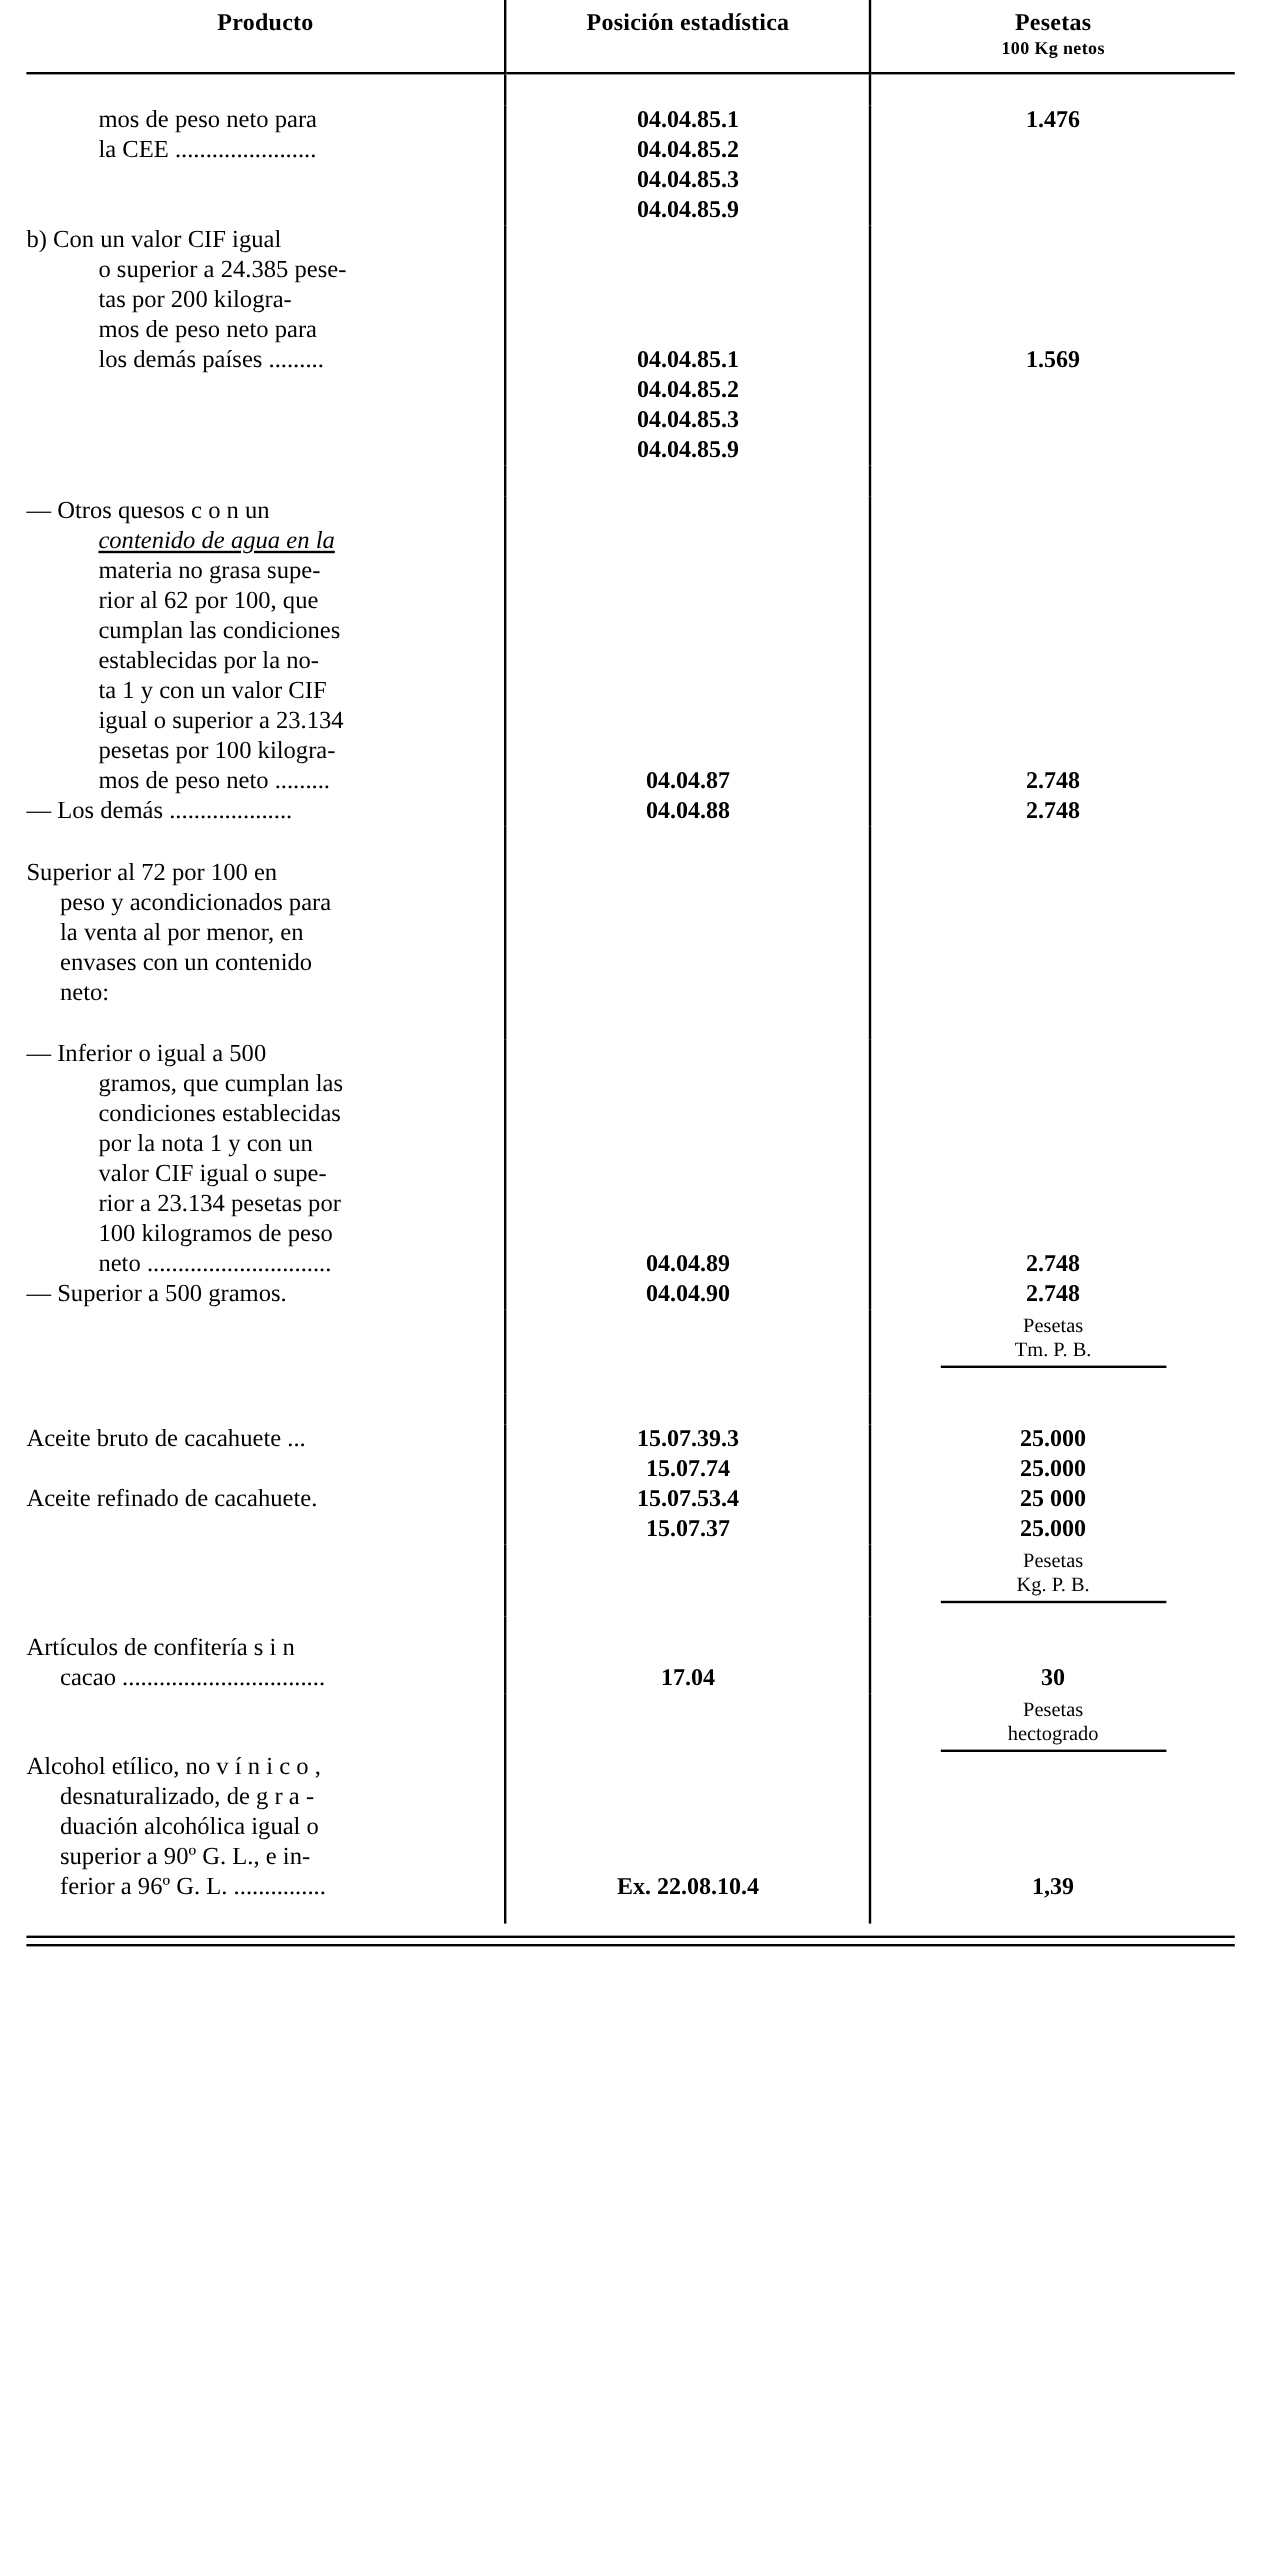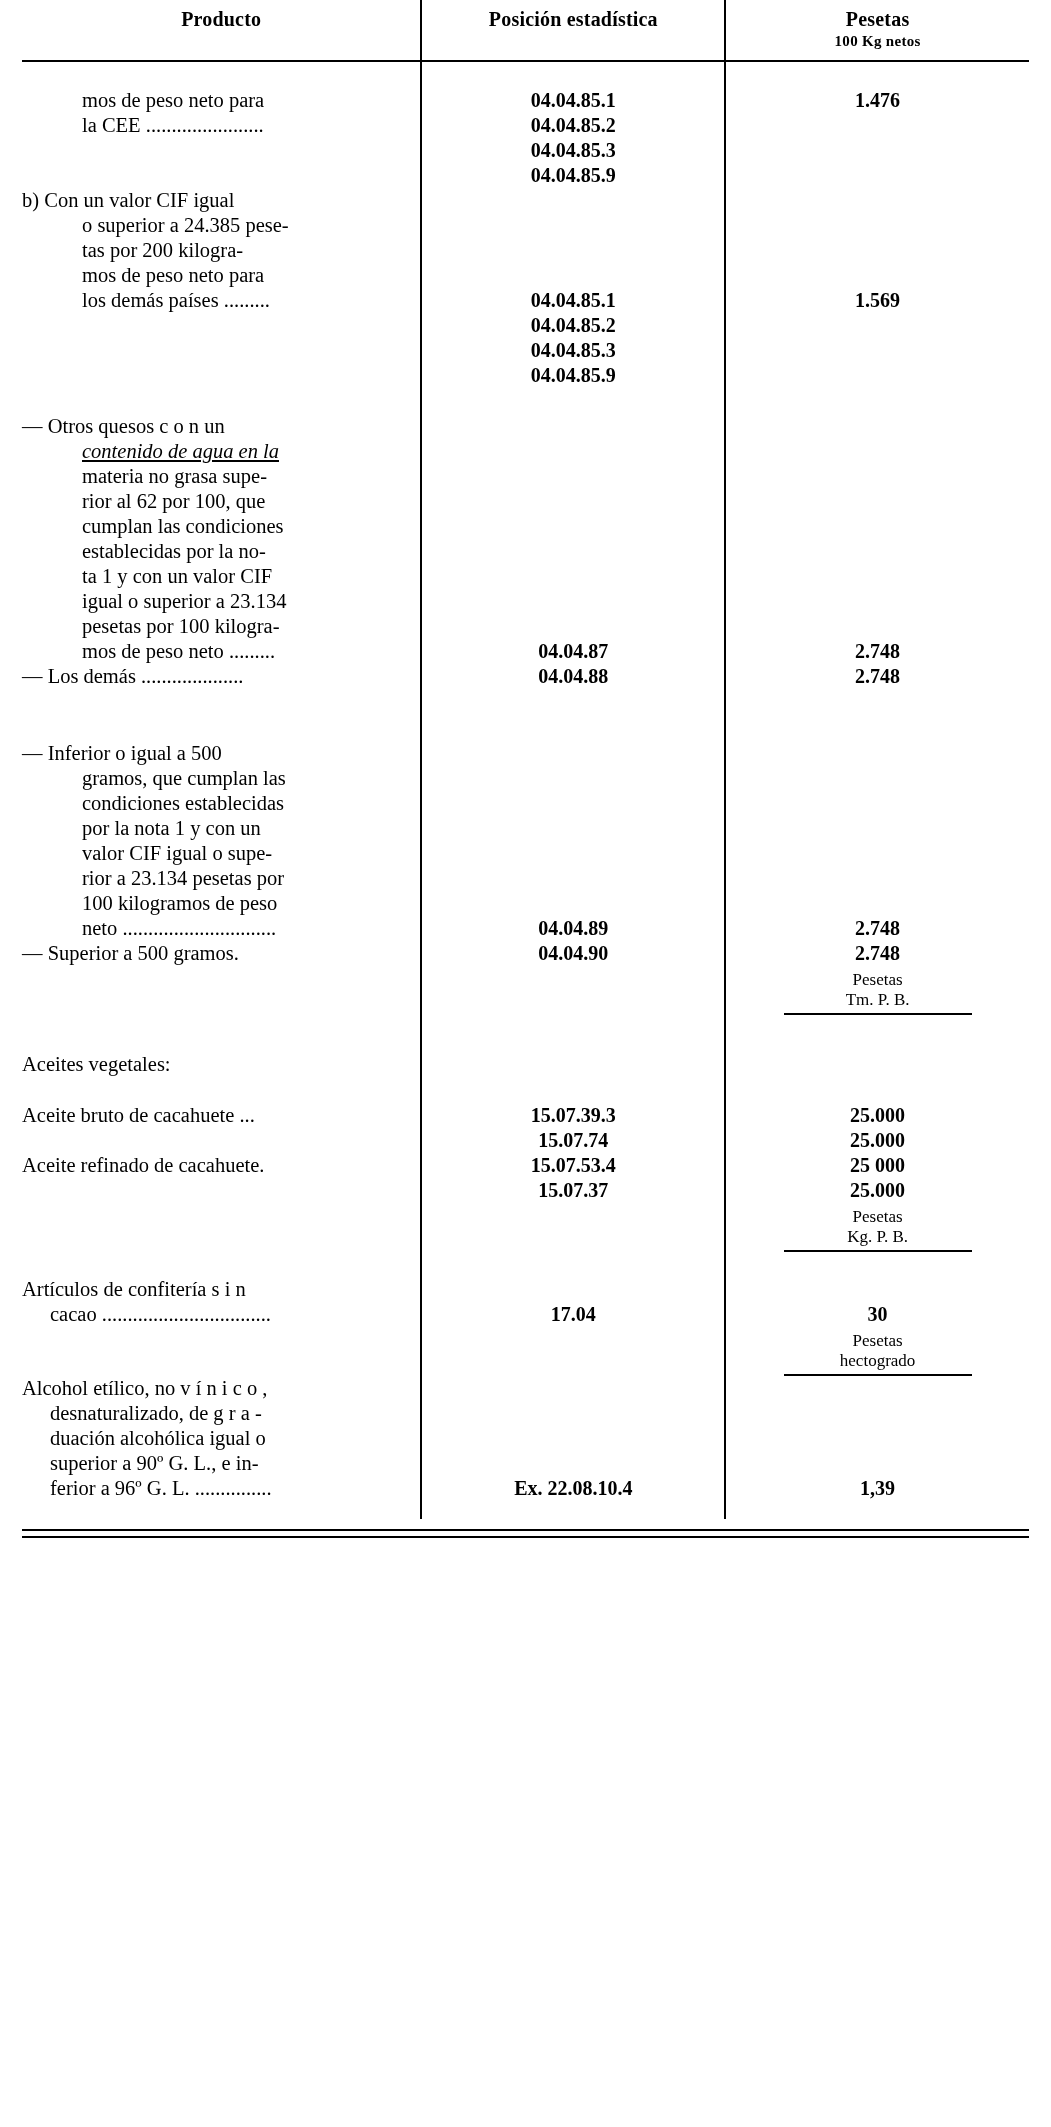--- a/index.html
+++ b/index.html
@@ -202,20 +202,31 @@
         <div>2.748</div>
       </td>
     </tr>
 
     <tr class="spacer-row">
       <td></td>
       <td class="vline-l vline-r"></td>
       <td></td>
     </tr>
 
+    <tr>
+      <td class="prod">
+        <div class="blk noind">Superior al  72  por  100  en</div>
+        <div class="blk ind1" style="padding-left:28px">peso y acondicionados para</div>
+        <div class="blk ind1" style="padding-left:28px">la venta al por menor, en</div>
+        <div class="blk ind1" style="padding-left:28px">envases  con  un  contenido</div>
+        <div class="blk ind1" style="padding-left:28px">neto:</div>
+      </td>
+      <td class="vline-l vline-r"></td>
+      <td></td>
+    </tr>
 
     <tr class="spacer-row">
       <td></td>
       <td class="vline-l vline-r"></td>
       <td></td>
     </tr>
 
     <tr>
       <td class="prod">
         <div class="blk ind-hang">—  Inferior  o  igual  a  500</div>
@@ -241,25 +252,20 @@
     <tr>
       <td style="height:70px"></td>
       <td class="vline-l vline-r"></td>
       <td class="unit-head">
         <div>Pesetas</div>
         <div>Tm.  P.  B.</div>
         <div class="unit-rule"></div>
       </td>
     </tr>
 
-    <tr>
-      <td class="prod" style="padding-top:16px">Aceites vegetales:</td>
-      <td class="vline-l vline-r"></td>
-      <td></td>
-    </tr>
 
     <tr class="spacer-row">
       <td></td>
       <td class="vline-l vline-r"></td>
       <td></td>
     </tr>
 
     <tr>
       <td class="prod">
         <div class="blk noind">Aceite bruto de cacahuete ...</div>

